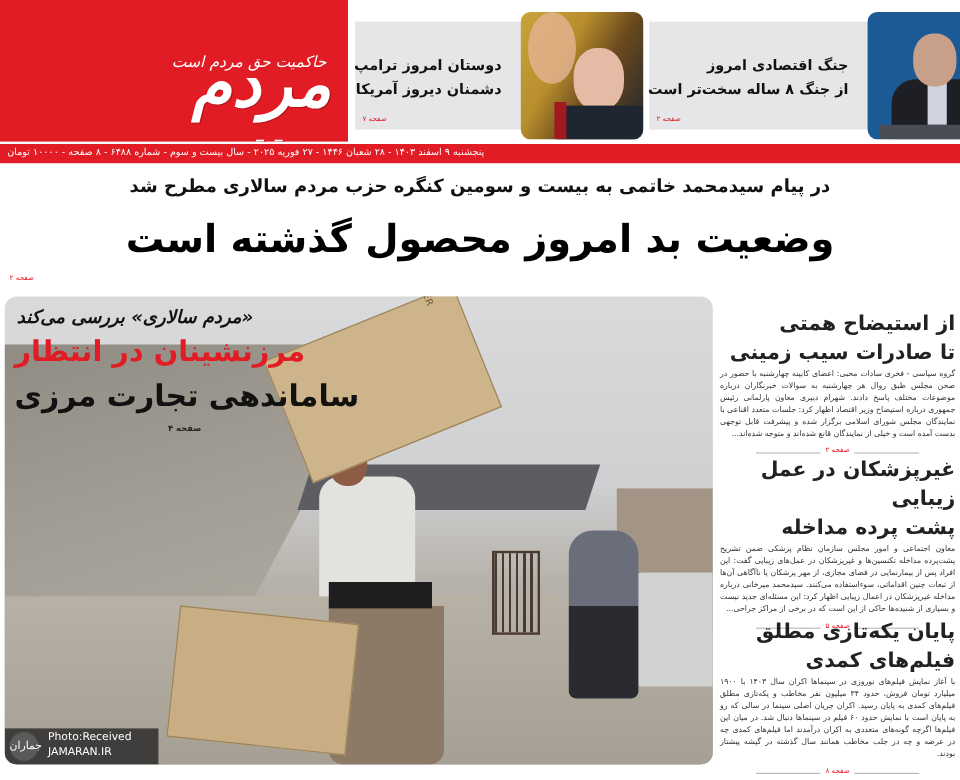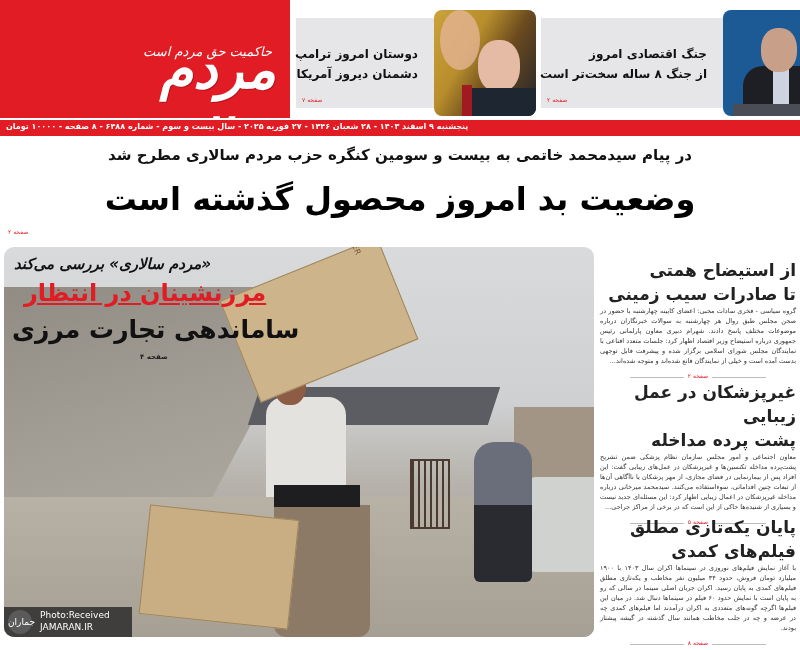--- a/index.html
+++ b/index.html
@@ -26,21 +26,21 @@
   .photo-trump .suit { position: absolute; left: 30px; top: 78px; width: 72px; height: 30px; background: #1e2632; }
   .photo-trump .tie { position: absolute; left: 28px; top: 75px; width: 10px; height: 31px; background: #a11a1f; }
   .photo-pez { background: #1c5a96; }
   .photo-pez .head { position: absolute; left: 38px; top: 18px; width: 36px; height: 44px; border-radius: 45%; background: #c8a08a; }
   .photo-pez .body { position: absolute; left: 20px; top: 56px; width: 76px; height: 50px; border-radius: 20px 20px 0 0; background: #1d1f25; }
   .photo-pez .shirt { position: absolute; left: 50px; top: 58px; width: 16px; height: 36px; background: #cfd3e0; }
   .photo-pez .desk { position: absolute; left: 10px; top: 94px; width: 92px; height: 12px; background: #4a4d55; }
 
   
   .datebar { position: absolute; left: 0; top: 120px; width: 800px; height: 16px; background: #e11c24; }
-  .datebar .date-text { position: absolute; left: 6px; top: 2px; color: #fff; font-size: 8px; direction: rtl; white-space: nowrap; font-weight: bold; }
+  .datebar .date-text { position: absolute; left: 6px; top: 2px; color: #fff; font-size: 8px; direction: rtl; white-space: nowrap; }
 
   
   .kicker { position: absolute; left: 0; width: 800px; top: 146px; text-align: center; font-weight: bold; font-size: 15px; direction: rtl; color: #111; }
   .headline { position: absolute; left: 0; width: 800px; top: 174px; text-align: center; font-weight: bold; font-size: 32px; line-height: 50px; direction: rtl; color: #000; letter-spacing: -1px; }
   .main-ref { position: absolute; left: 8px; top: 228px; font-size: 6px; color: #e11c24; direction: rtl; }
 
   
   .main-photo { position: absolute; left: 4px; top: 247px; width: 590px; height: 390px; border-radius: 10px; overflow: hidden;
     background: linear-gradient(180deg, #d9dadc 0%, #cfd0d2 40%, #b7b3ac 60%, #9b968d 100%); }
   .main-photo .hill { position: absolute; left: -40px; top: 40px; width: 360px; height: 420px; background: linear-gradient(160deg, #8f8a82 0%, #a39e95 40%, #b9b4aa 100%); transform: skewX(-28deg); transform-origin: top left; }
@@ -53,21 +53,21 @@
   .main-photo .box-bottom { position: absolute; left: 140px; top: 265px; width: 150px; height: 110px; background: #c9ae84; border: 1px solid #9d845c; transform: rotate(6deg); }
   .main-photo .man-head { position: absolute; left: 270px; top: 118px; width: 32px; height: 40px; border-radius: 45%; background: #8c5c44; }
   .main-photo .man-shirt { position: absolute; left: 262px; top: 150px; width: 80px; height: 100px; background: #e4e2de; border-radius: 18px 18px 0 0; }
   .main-photo .man-belt { position: absolute; left: 270px; top: 238px; width: 86px; height: 22px; background: #1e1e20; }
   .main-photo .man-pants { position: absolute; left: 270px; top: 258px; width: 96px; height: 132px; background: #8c7a66; border-radius: 0 0 12px 12px; }
   .main-photo .old-man { position: absolute; left: 470px; top: 195px; width: 58px; height: 140px; background: linear-gradient(180deg, #6a6e7a 0 45%, #2a2b30 45% 100%); border-radius: 20px 20px 6px 6px; }
   .main-photo .sacks { position: absolute; right: 0; top: 230px; width: 70px; height: 95px; background: #cfd2cf; border-radius: 12px 0 0 12px; }
 
   .photo-text { position: absolute; left: 6px; direction: rtl; text-align: left; }
   .pt-kicker { top: 8px; left: 10px; font-weight: bold; font-size: 15px; color: #111; font-style: italic; }
-  .pt-red { top: 32px; left: 20px; font-weight: bold; font-size: 24px; color: #e11c24; text-decoration: underline; }
+  .pt-red { top: 32px; left: 8px; font-weight: bold; font-size: 24px; color: #e11c24; }
   .pt-black { top: 68px; left: 8px; font-weight: bold; font-size: 25px; color: #111; }
   .pt-ref { top: 106px; left: 136px; font-size: 7px; font-weight: bold; color: #222; }
 
   .credit { position: absolute; left: 0; bottom: 0; width: 128px; height: 30px; background: rgba(40,40,40,0.82); }
   .credit .credit-logo { position: absolute; left: 4px; top: 3px; width: 24px; height: 24px; border-radius: 50%; background: #5a5a5a; color: #fff; font-size: 9px; text-align: center; line-height: 24px; }
   .credit .credit-line1 { position: absolute; left: 36px; top: 3px; color: #fff; font-size: 9px; }
   .credit .credit-line2 { position: absolute; left: 36px; top: 15px; color: #fff; font-size: 9px; }
 
   
   .col { position: absolute; left: 600px; width: 196px; direction: rtl; text-align: right; }

